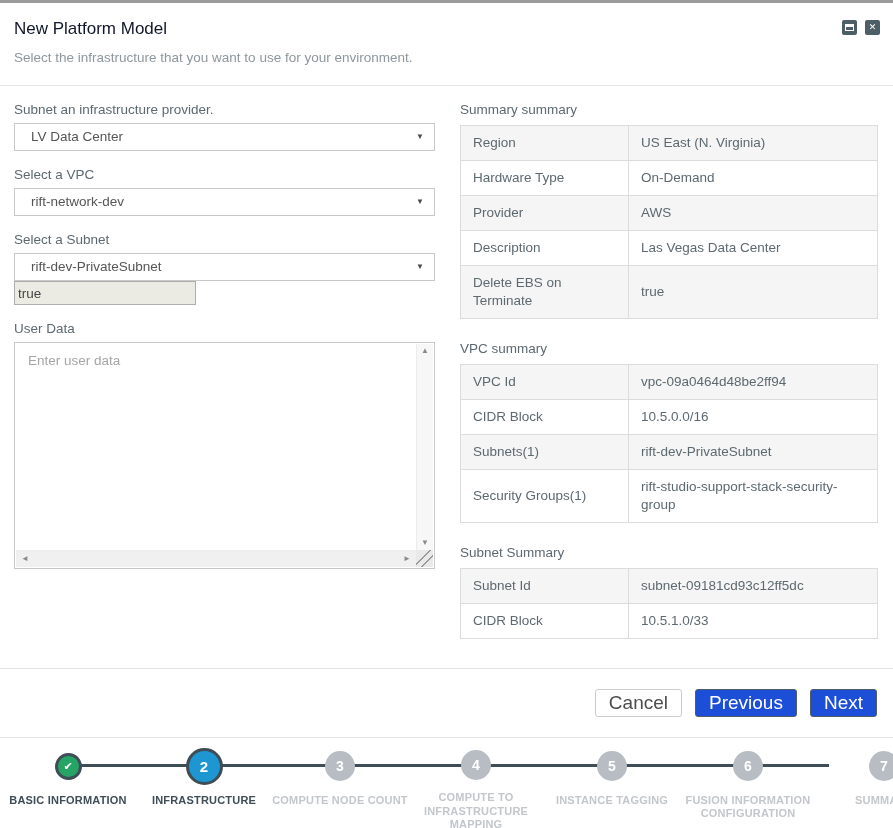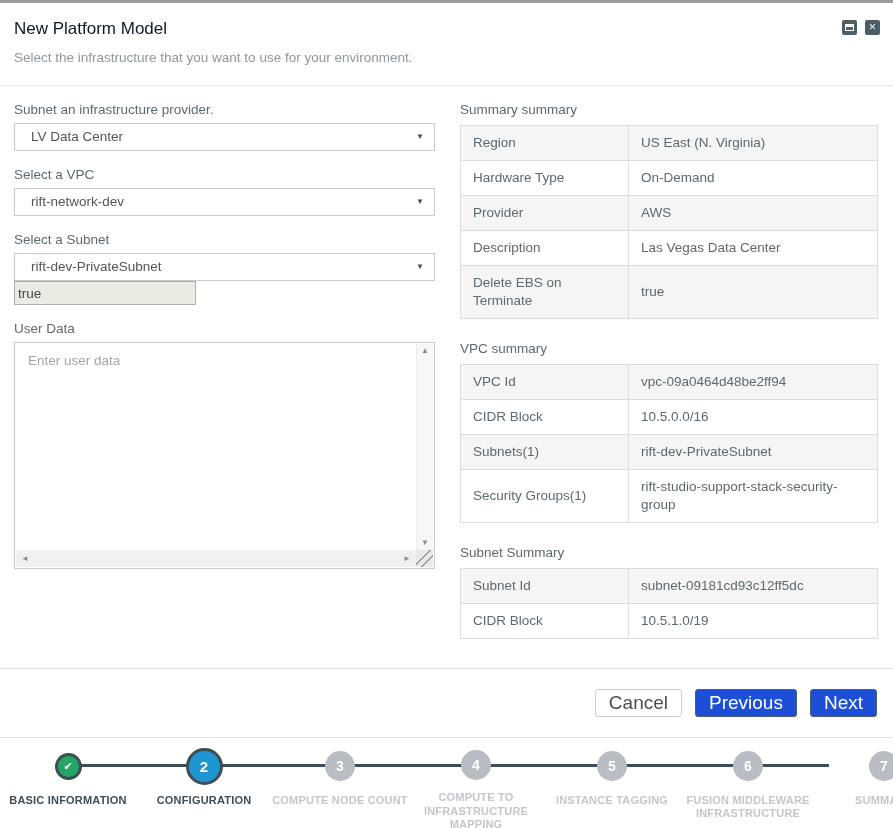--- a/index.html
+++ b/index.html
@@ -234,21 +234,21 @@
     <h3 class="summary-title">Subnet Summary</h3>
     <table class="summary-table">
           <tbody>
   <tr>
     <td class="lbl">Subnet Id</td>
     <td class="val">subnet-09181cd93c12ff5dc</td>
   </tr>
 
   <tr>
     <td class="lbl">CIDR Block</td>
-    <td class="val">10.5.1.0/19</td>
+    <td class="val">10.5.1.0/33</td>
   </tr>
 </tbody>
         </table>
   </div>
 </div>
 
   <div class="btns-divider"></div>
   <div class="btn-bar">
     <button class="btn btn-light">Cancel</button>
     <button class="btn btn-dark">Previous</button>
@@ -263,21 +263,21 @@
     <div class="circle-row">
       <div class="circle">✔</div>
     </div>
     <div class="step-label">BASIC INFORMATION</div>
   </div>
 
   <div class="step active">
     <div class="circle-row">
       <div class="circle">2</div>
     </div>
-    <div class="step-label">CONFIGURATION</div>
+    <div class="step-label">INFRASTRUCTURE</div>
   </div>
 
   <div class="step upcoming">
     <div class="circle-row">
       <div class="circle">3</div>
     </div>
     <div class="step-label">COMPUTE NODE COUNT</div>
   </div>
 
   <div class="step upcoming">
@@ -291,21 +291,21 @@
     <div class="circle-row">
       <div class="circle">5</div>
     </div>
     <div class="step-label">INSTANCE TAGGING</div>
   </div>
 
   <div class="step upcoming">
     <div class="circle-row">
       <div class="circle">6</div>
     </div>
-    <div class="step-label">FUSION MIDDLEWARE INFRASTRUCTURE</div>
+    <div class="step-label">FUSION INFORMATION CONFIGURATION</div>
   </div>
 
   <div class="step upcoming">
     <div class="circle-row">
       <div class="circle">7</div>
     </div>
     <div class="step-label">SUMMARY</div>
   </div>
 </div>
 

